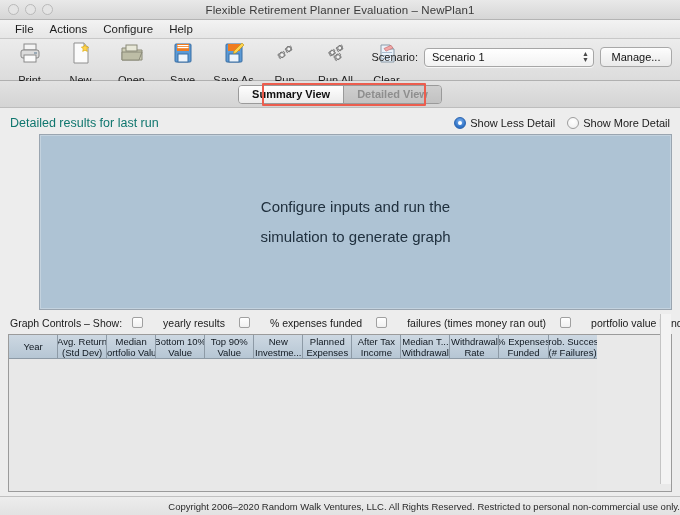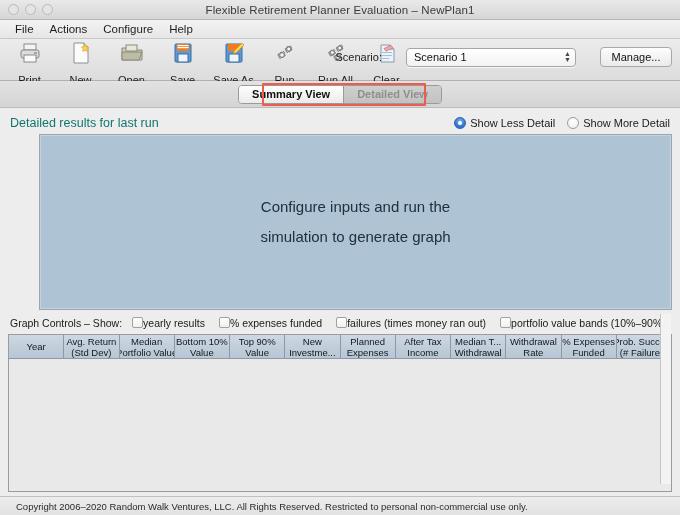--- a/index.html
+++ b/index.html
@@ -57,21 +57,21 @@
   }
   .tb-btn {
     width: 51px; display: flex; flex-direction: column;
     align-items: center; padding-top: 2px; cursor: default;
   }
   .tb-ico { height: 24px; display: flex; align-items: center; justify-content: center; }
   .tb-lbl { font-size: 11px; color: #1c1c1c; margin-top: 9px; white-space: nowrap; }
 
   .scenario-zone {
     position: absolute; right: 8px; top: 8px;
-    display: flex; align-items: center; gap: 24px;
+    display: flex; align-items: center; gap: 6px;
   }
   .scenario-lbl { font-size: 11px; color: #222; }
   .combo {
     width: 170px; height: 19px; border: 1px solid #a6a6a6; border-radius: 4px;
     background: linear-gradient(to bottom,#ffffff 0%,#f2f2f2 100%);
     display: flex; align-items: center; padding: 0 4px 0 7px;
     font-size: 11px; color: #111; position: relative; cursor: default;
     box-shadow: 0 1px 0 rgba(255,255,255,.7);
   }
   .combo-val { flex: 1; }
@@ -151,31 +151,31 @@
   .graph-msg {
     text-align: center; font-size: 15px; color: #20303e; line-height: 30px;
   }
 
   
   .gcontrols {
     flex: 0 0 19px; display: flex; align-items: center; gap: 0;
     padding: 0 2px; margin-top: 3px;
   }
   .gc-label { font-size: 10.5px; color: #1a1a1a; margin-right: 10px; white-space: nowrap; }
-  .cb-wrap { display: flex; align-items: center; gap: 0; margin-right: 14px; cursor: default; }
+  .cb-wrap { display: flex; align-items: center; gap: 20px; margin-right: 14px; cursor: default; }
   .cb {
     width: 11px; height: 11px; border: 1px solid #a0a0a0; border-radius: 2px;
     background: linear-gradient(to bottom,#ffffff 0%,#f0f0f0 100%);
   }
   .cb-lbl { font-size: 10.5px; color: #1a1a1a; white-space: nowrap; }
 
   
   .table-wrap {
     flex: 1; border: 1px solid #9b9b9b; margin-top: 2px; margin-bottom: 4px;
-    background: #e8e8e8; display: flex; flex-direction: column; min-height: 0;
+    background: #e8e8e8; display: flex; flex-direction: row; min-height: 0;
     overflow: hidden;
   }
   .thead { display: flex; height: 24px; flex: 0 0 24px; }
   .th {
     flex: 1 1 0; min-width: 0;
     background: linear-gradient(to bottom,#cdd8e2 0%,#b6c6d4 100%);
     border-right: 1px solid #8d9aa6;
     border-bottom: 1px solid #8d9aa6;
     display: flex; flex-direction: column; align-items: center;
     justify-content: center; cursor: default;
@@ -188,21 +188,21 @@
   .vscroll {
     position: absolute; right: 9px; top: 314px; width: 11px; height: 170px;
     background: #f3f3f3; border-left: 1px solid #c4c4c4;
   }
 
   
   .footer {
     flex: 0 0 19px; height: 19px;
     background: linear-gradient(to bottom,#ededed 0%,#e2e2e2 100%);
     border-top: 1px solid #c0c0c0;
-    display: flex; align-items: center; padding-left: 16px;
+    display: flex; align-items: center; padding-left: 16px; justify-content: flex-end;
   }
   .footer-txt { font-size: 9.5px; color: #2a2a2a; }
 </style>
 </head>
 <body>
 
 <div class="window">
 
   <div class="titlebar">
     <div class="traffic">

